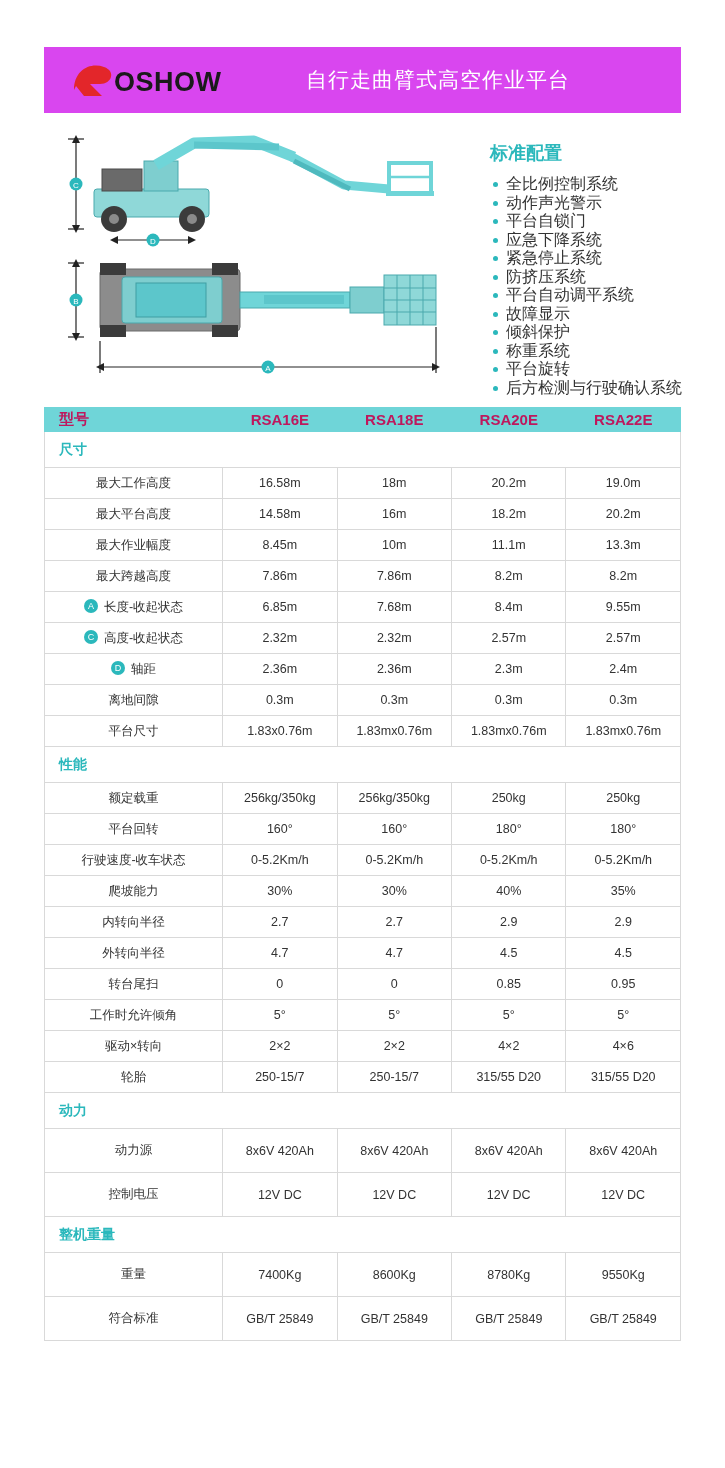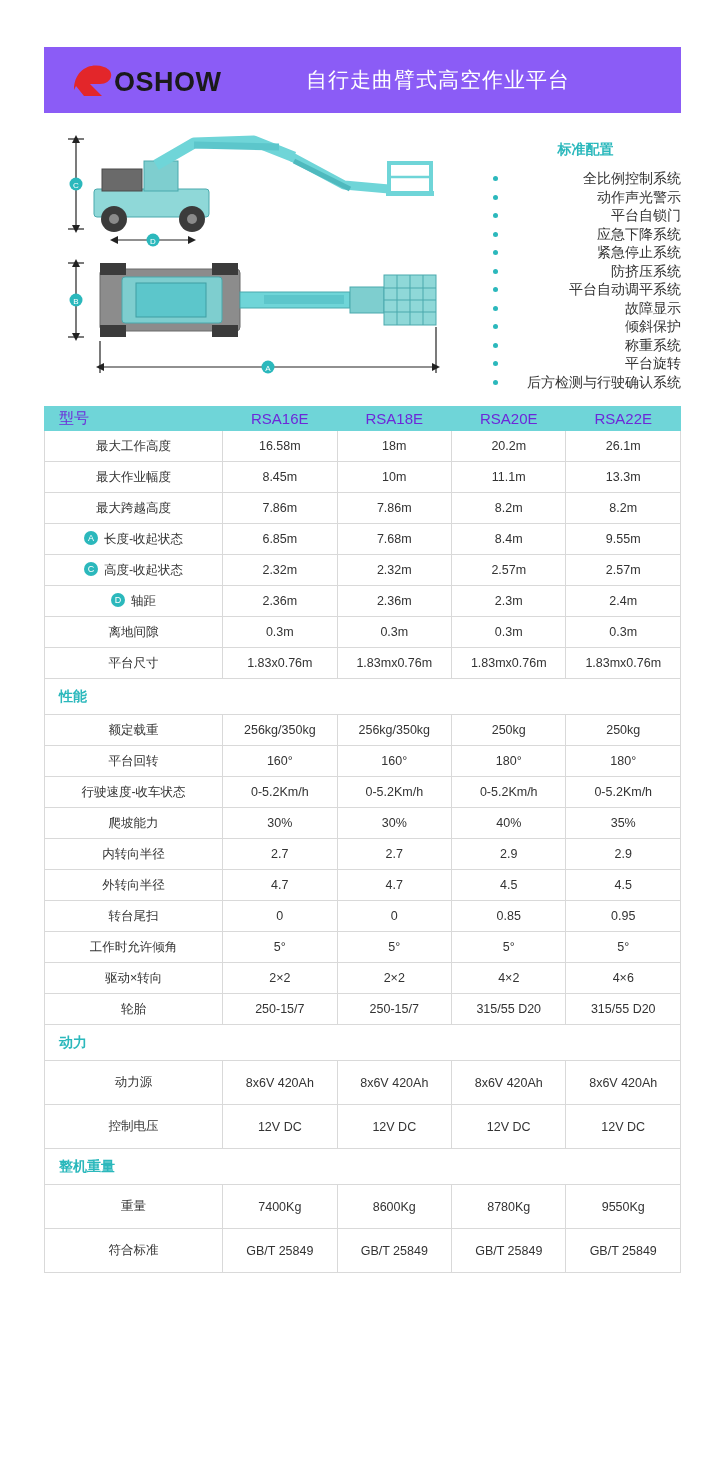--- a/index.html
+++ b/index.html
@@ -13,21 +13,21 @@
     min-height: 1468px;
     margin: 0 auto;
     background: #ffffff;
     position: relative;
     padding: 0 44px;
   }
   
   .header {
     margin-top: 47px;
     height: 66px;
-    background: #8b5cf6;
+    background: #d946ef;
     display: flex;
     align-items: center;
     padding: 1px 22px;
   }
   .logo {
     display: flex;
     align-items: center;
     height: 100%;
     padding-left: 6px;
   }
@@ -50,37 +50,36 @@
     width: 430px;
     position: relative;
   }
   .config {
     flex: 1;
     padding-top: 14px;
     padding-left: 16px;
   }
   .config-title {
     color: #2bb8bc;
-    font-size: 14px;
+    font-size: 18px;
     font-weight: bold;
-    text-align: center;
+    text-align: left;
     margin-bottom: 10px;
   }
   .config ul {
     list-style: none;
     margin: 0; padding: 0;
   }
   .config li {
-    font-size: 14px;
+    font-size: 16px;
     color: #333;
     line-height: 18.5px;
     padding-left: 16px;
     position: relative;
     white-space: nowrap;
-    text-align: right;
   }
   .config li:before {
     content: "";
     position: absolute;
     left: 3px; top: 7px;
     width: 5px; height: 5px;
     border-radius: 50%;
     background: #2bb8bc;
   }
   
@@ -94,23 +93,23 @@
     border: 1px solid #d9d9d9;
     font-size: 12.5px;
     color: #333;
     text-align: center;
     height: 31px;
     padding: 2px 2px;
     font-weight: normal;
   }
   table.spec tr.head th {
     background: #6fd5d8;
-    color: #6d28d9;
+    color: #be185d;
     font-size: 15px;
-    font-weight: normal;
+    font-weight: bold;
     height: 21px;
     border-color: #6fd5d8;
   }
   table.spec tr.head th.first {
     text-align: left;
     padding-left: 14px;
   }
   td.label {
     text-align: left;
     padding-left: 14px;
@@ -278,26 +277,36 @@
     </colgroup>
     <tbody>
       <tr class="head">
         <th class="first">型号</th>
         <th>RSA16E</th>
         <th>RSA18E</th>
         <th>RSA20E</th>
         <th>RSA22E</th>
       </tr>
 
+      <tr class="section">
+        <td colspan="5">尺寸</td>
+      </tr>
       <tr>
         <td class="label">最大工作高度</td>
         <td>16.58m</td>
         <td>18m</td>
         <td>20.2m</td>
-        <td>26.1m</td>
+        <td>19.0m</td>
+      </tr>
+      <tr>
+        <td class="label">最大平台高度</td>
+        <td>14.58m</td>
+        <td>16m</td>
+        <td>18.2m</td>
+        <td>20.2m</td>
       </tr>
       <tr>
         <td class="label">最大作业幅度</td>
         <td>8.45m</td>
         <td>10m</td>
         <td>11.1m</td>
         <td>13.3m</td>
       </tr>
       <tr>
         <td class="label">最大跨越高度</td>

